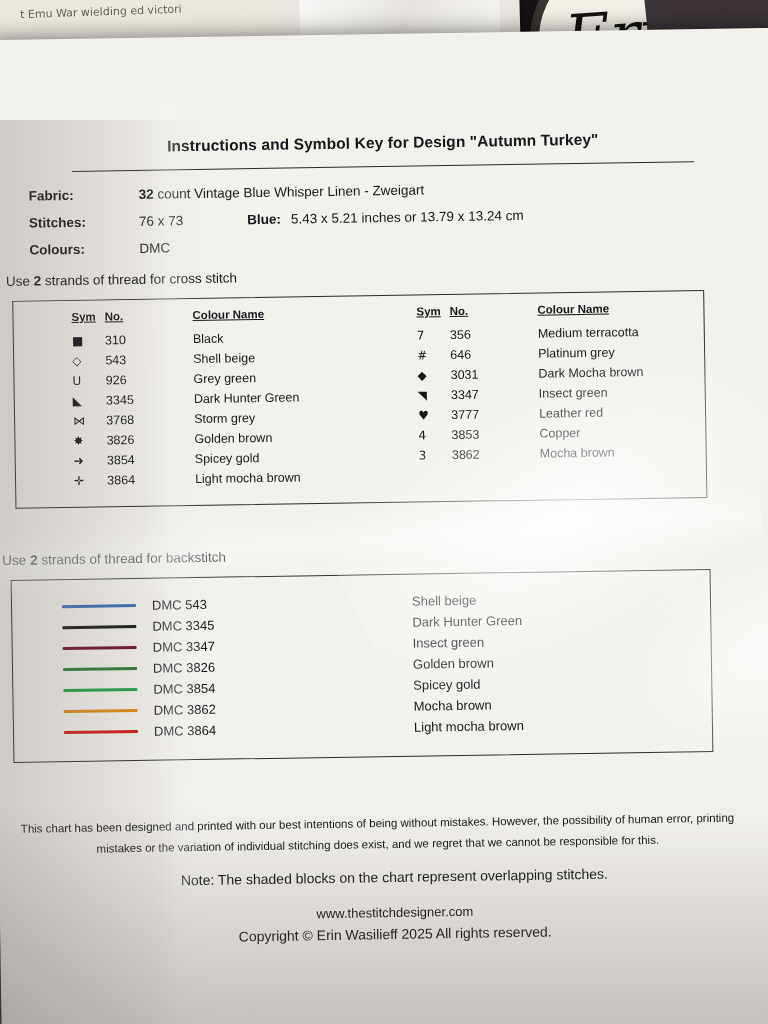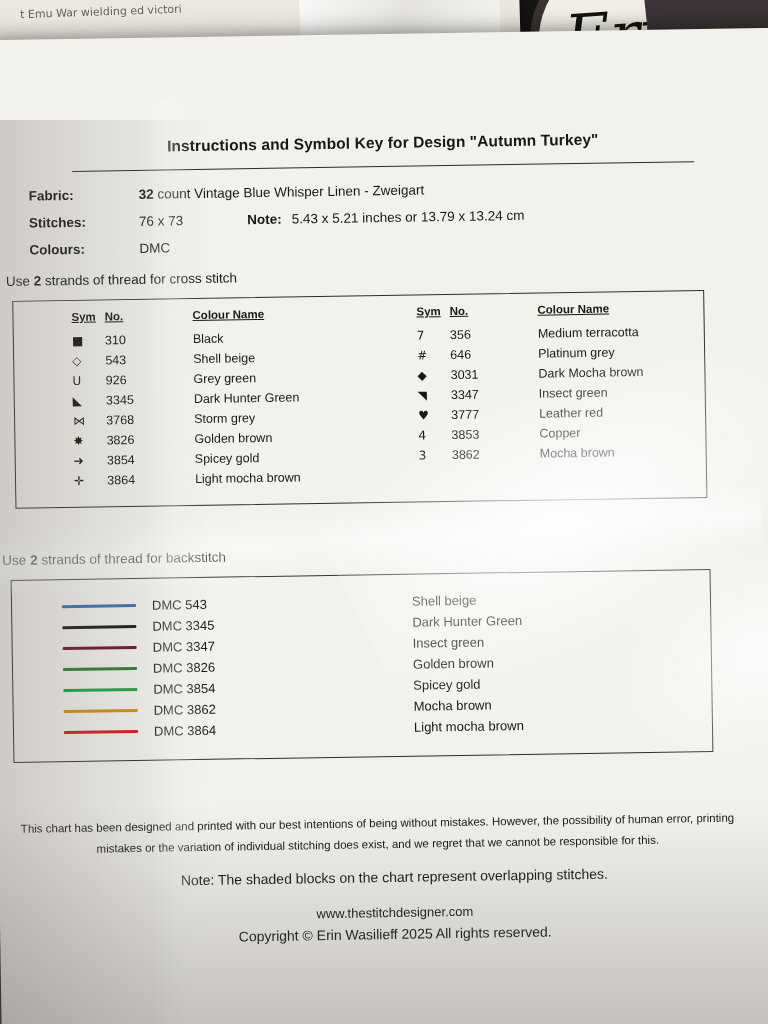--- a/index.html
+++ b/index.html
@@ -306,21 +306,21 @@
           <div class="meta-label">Fabric:</div>
           <div class="meta-value">
             <span class="b">32</span>
             <span>count Vintage Blue Whisper Linen - Zweigart</span>
           </div>
         </div>
 
         <div class="meta-row">
           <div class="meta-label">Stitches:</div>
           <div class="meta-value">76 x 73</div>
-          <div class="meta-size">Note:</div>
+          <div class="meta-size">Blue:</div>
           <div class="meta-size" style="margin-left:10px;font-weight:normal">5.43 x 5.21 inches or 13.79 x 13.24 cm</div>
         </div>
 
         <div class="meta-row">
           <div class="meta-label">Colours:</div>
           <div class="meta-value">DMC</div>
         </div>
 
       </div>
 

